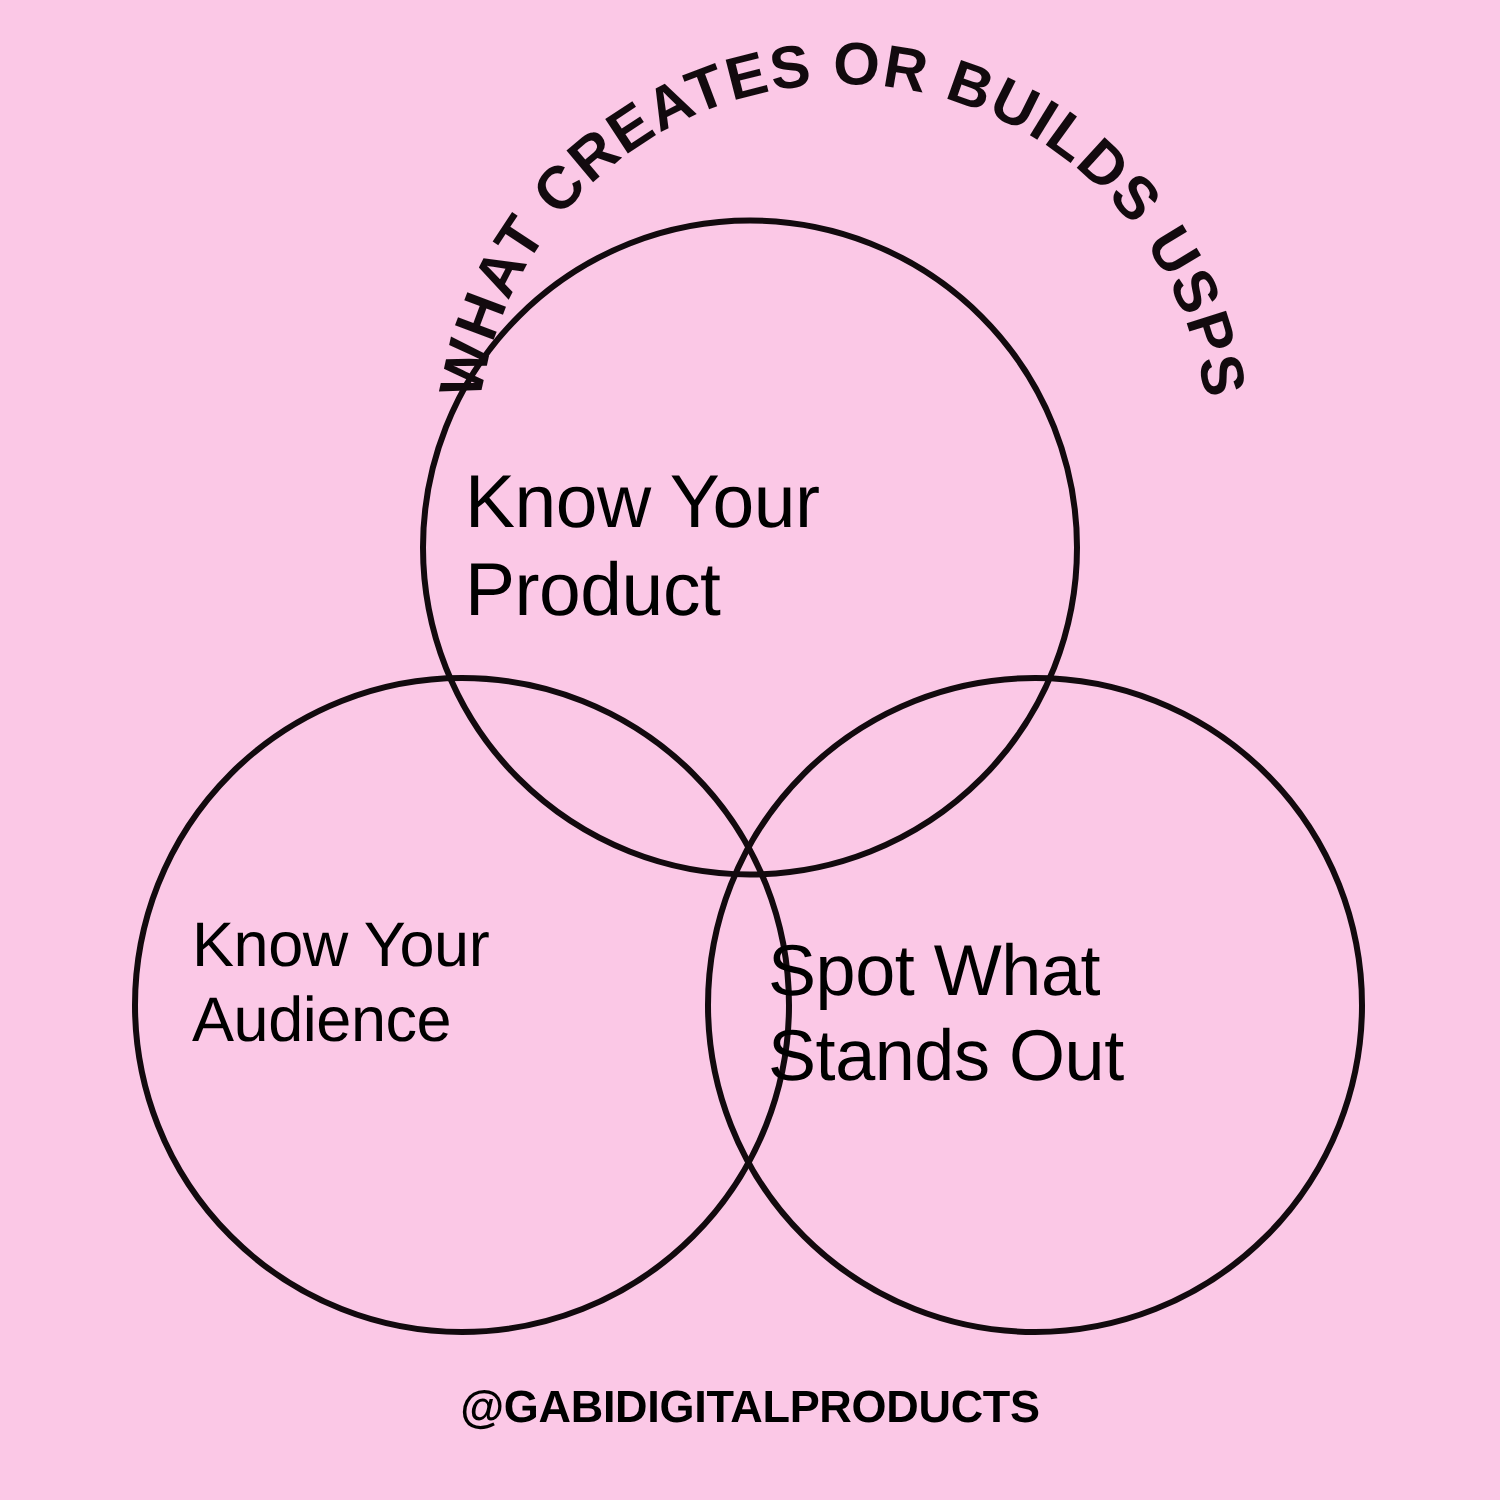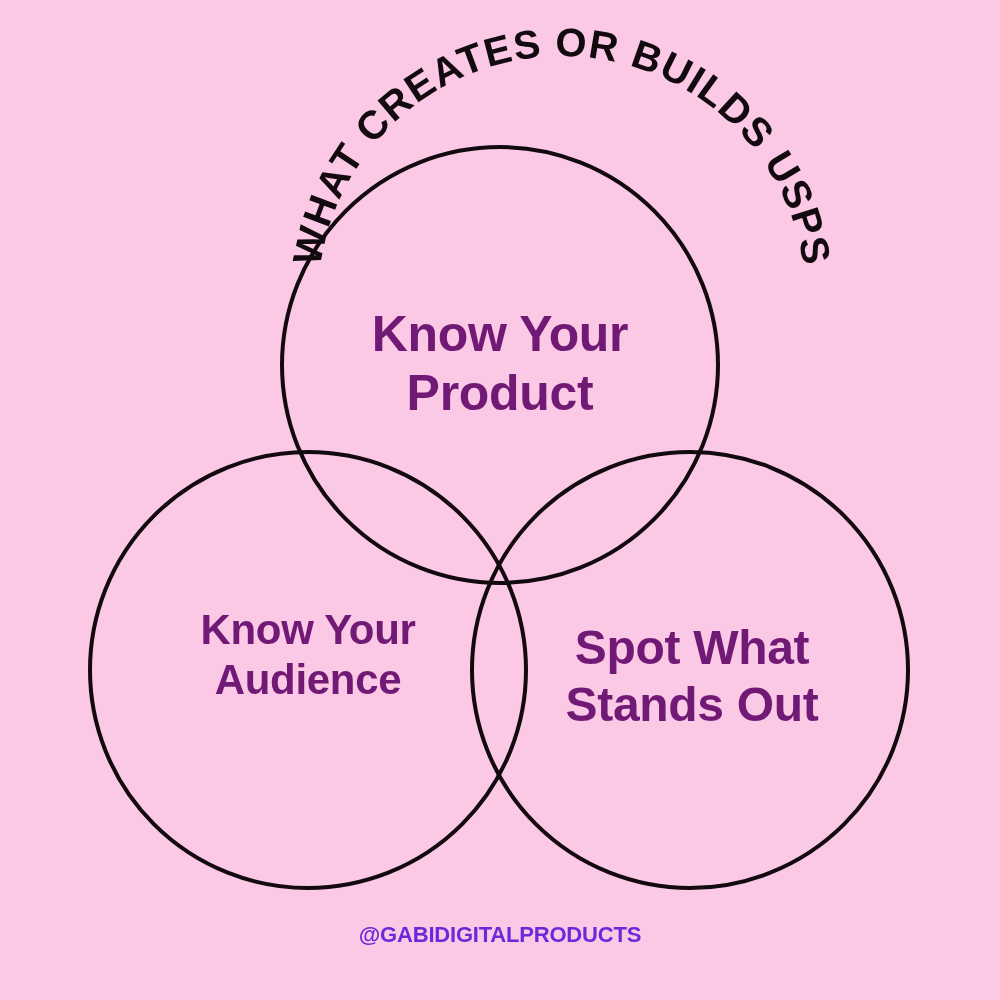--- a/index.html
+++ b/index.html
@@ -32,24 +32,23 @@
   }
   .arc-text {
     font-family: "Liberation Sans", sans-serif;
     font-weight: bold;
     font-size: 40px;
     fill: #120a0e;
     letter-spacing: 1.2px;
   }
   .circle-label {
     position: absolute;
-    text-align: center;
     font-family: "Liberation Sans", sans-serif;
-    font-weight: bold;
-    color: #701a75;
+    font-weight: normal;
+    color: #000000;
     line-height: 1.18;
     letter-spacing: -0.3px;
     white-space: pre-line;
     pointer-events: none;
   }
   #label-product {
     left: 310px;
     top: 305px;
     width: 380px;
     font-size: 50px;
@@ -67,23 +66,23 @@
     font-size: 48px;
   }
   #footer-handle {
     position: absolute;
     left: 0;
     top: 922px;
     width: 1000px;
     text-align: center;
     font-family: "Liberation Sans", sans-serif;
     font-weight: bold;
-    font-size: 22px;
+    font-size: 30px;
     letter-spacing: -0.2px;
-    color: #6d28d9;
+    color: #000000;
   }
 </style>
 </head>
 <body>
 
 <div id="canvas">
 
   <svg id="venn-svg" viewBox="0 0 1000 1000">
     <defs>
       <path id="arc-title-path" d="M 318,300 A 244,244 0 0 1 806,300" fill="none"></path>

